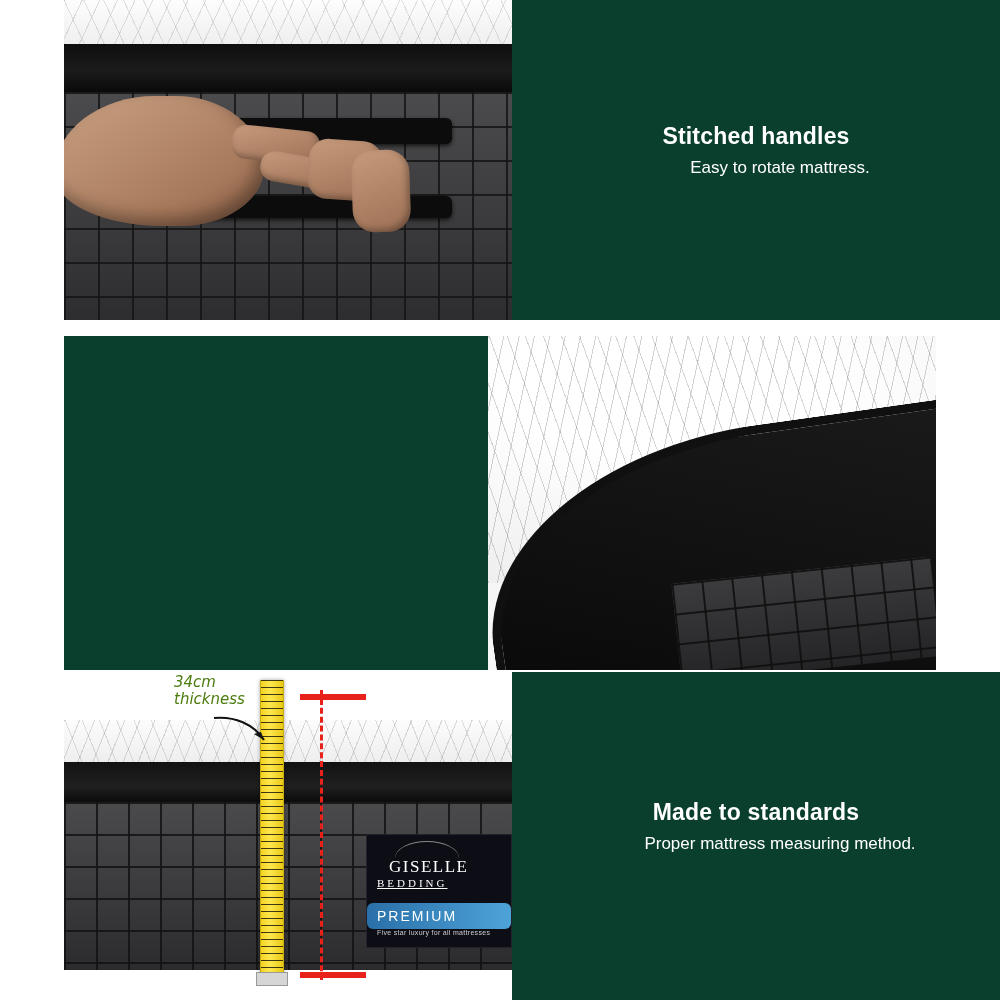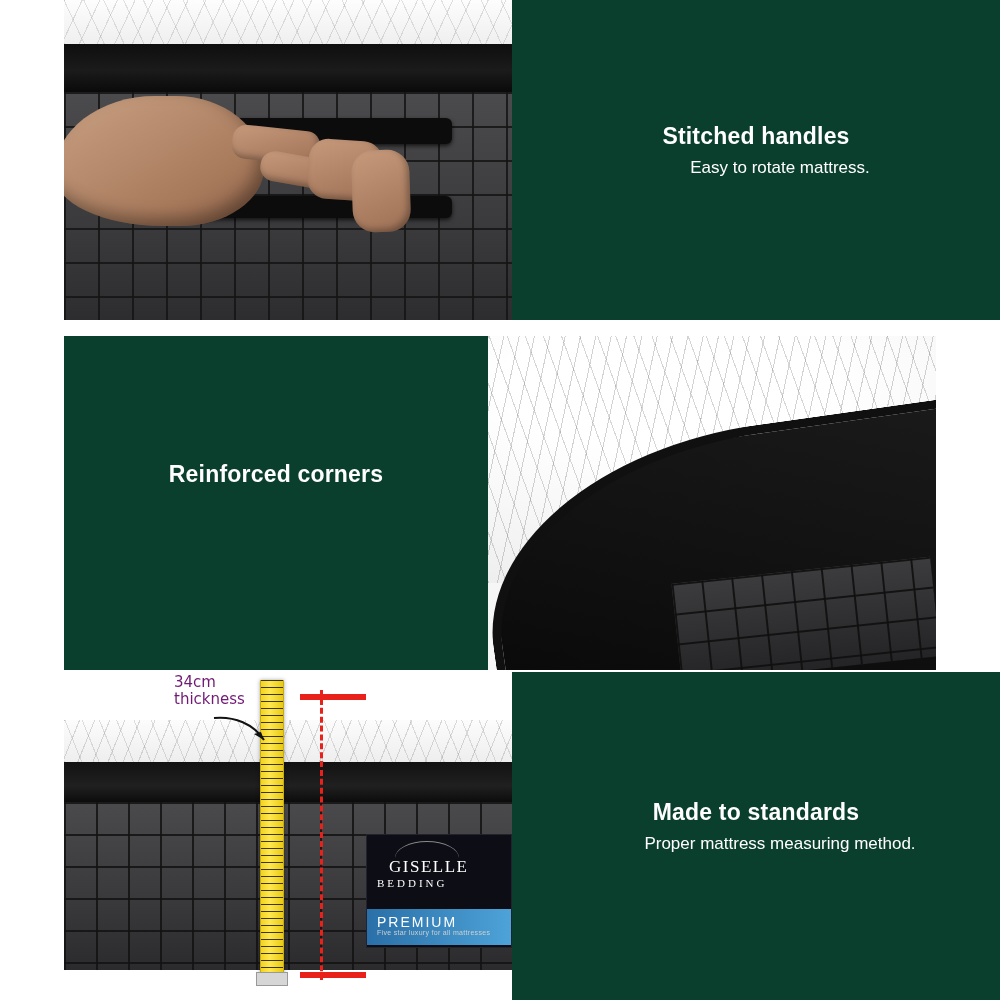--- a/index.html
+++ b/index.html
@@ -178,24 +178,25 @@
   }
   .red-vline {
     position: absolute; left: 256px; top: 18px; width: 0; height: 290px;
     border-left: 3px dashed #e8211a;
   }
   .red-hline {
     position: absolute; height: 6px; background: #e8211a;
   }
   .note {
     position: absolute;
-    color: #701a75;
+    color: #4d7c0f;
     font-family: "DejaVu Sans", sans-serif;
     font-size: 15px;
     line-height: 1.15;
+    font-style: italic;
   }
   .note .l2 { display: block; text-align: center; }
   .arrow-curve {
     position: absolute;
     left: 148px; top: 42px;
     width: 60px; height: 34px;
   }
   .logo-box {
     position: absolute; right: 0; top: 162px; width: 144px; height: 112px;
     background: #0d0d16;
@@ -204,25 +205,26 @@
     overflow: hidden;
   }
   .logo-box .brand1 {
     position: absolute; left: 22px; top: 22px;
     font-family: "Liberation Serif", serif;
     font-size: 17px; letter-spacing: 1.5px;
   }
   .logo-box .brand2 {
     position: absolute; left: 10px; top: 42px;
     font-family: "Liberation Serif", serif;
-    font-size: 11px; letter-spacing: 3px;
+    font-size: 11px; letter-spacing: 3px; text-decoration: underline;
   }
   .logo-box .bar {
-    position: absolute; left: 0; top: 74px; width: 100%; height: 36px;
+    position: absolute; left: 0; top: 68px; width: 100%; height: 26px;
     background: linear-gradient(90deg, #2a6fa8, #4da3d8);
+    border-radius: 6px;
   }
   .logo-box .bar span {
     position: absolute; left: 10px; top: 5px;
     font-size: 14px; letter-spacing: 2px; color: #ffffff;
   }
   .logo-box .tagline {
     position: absolute; left: 10px; top: 94px;
     font-size: 7px; color: #cfcfcf; letter-spacing: .3px;
   }
   .logo-box .arch {
@@ -257,21 +259,20 @@
 
   <div class="panel green" id="panel-r1-text">
     <div class="caption" style="top:124px;">
       <p class="title">Stitched handles</p>
       <p class="sub">Easy to rotate mattress.</p>
     </div>
   </div>
 
   <div class="panel green" id="panel-r2-text">
     <div class="caption" style="top:126px;">
-      <p class="title">Reinforced corners</p>
     </div>
   </div>
 
   <div class="panel" id="panel-corner">
     <div class="corner-top"></div>
     <div class="corner-curve"></div>
     <div class="corner-quilt"></div>
   </div>
 
   <div class="panel" id="panel-measure">

